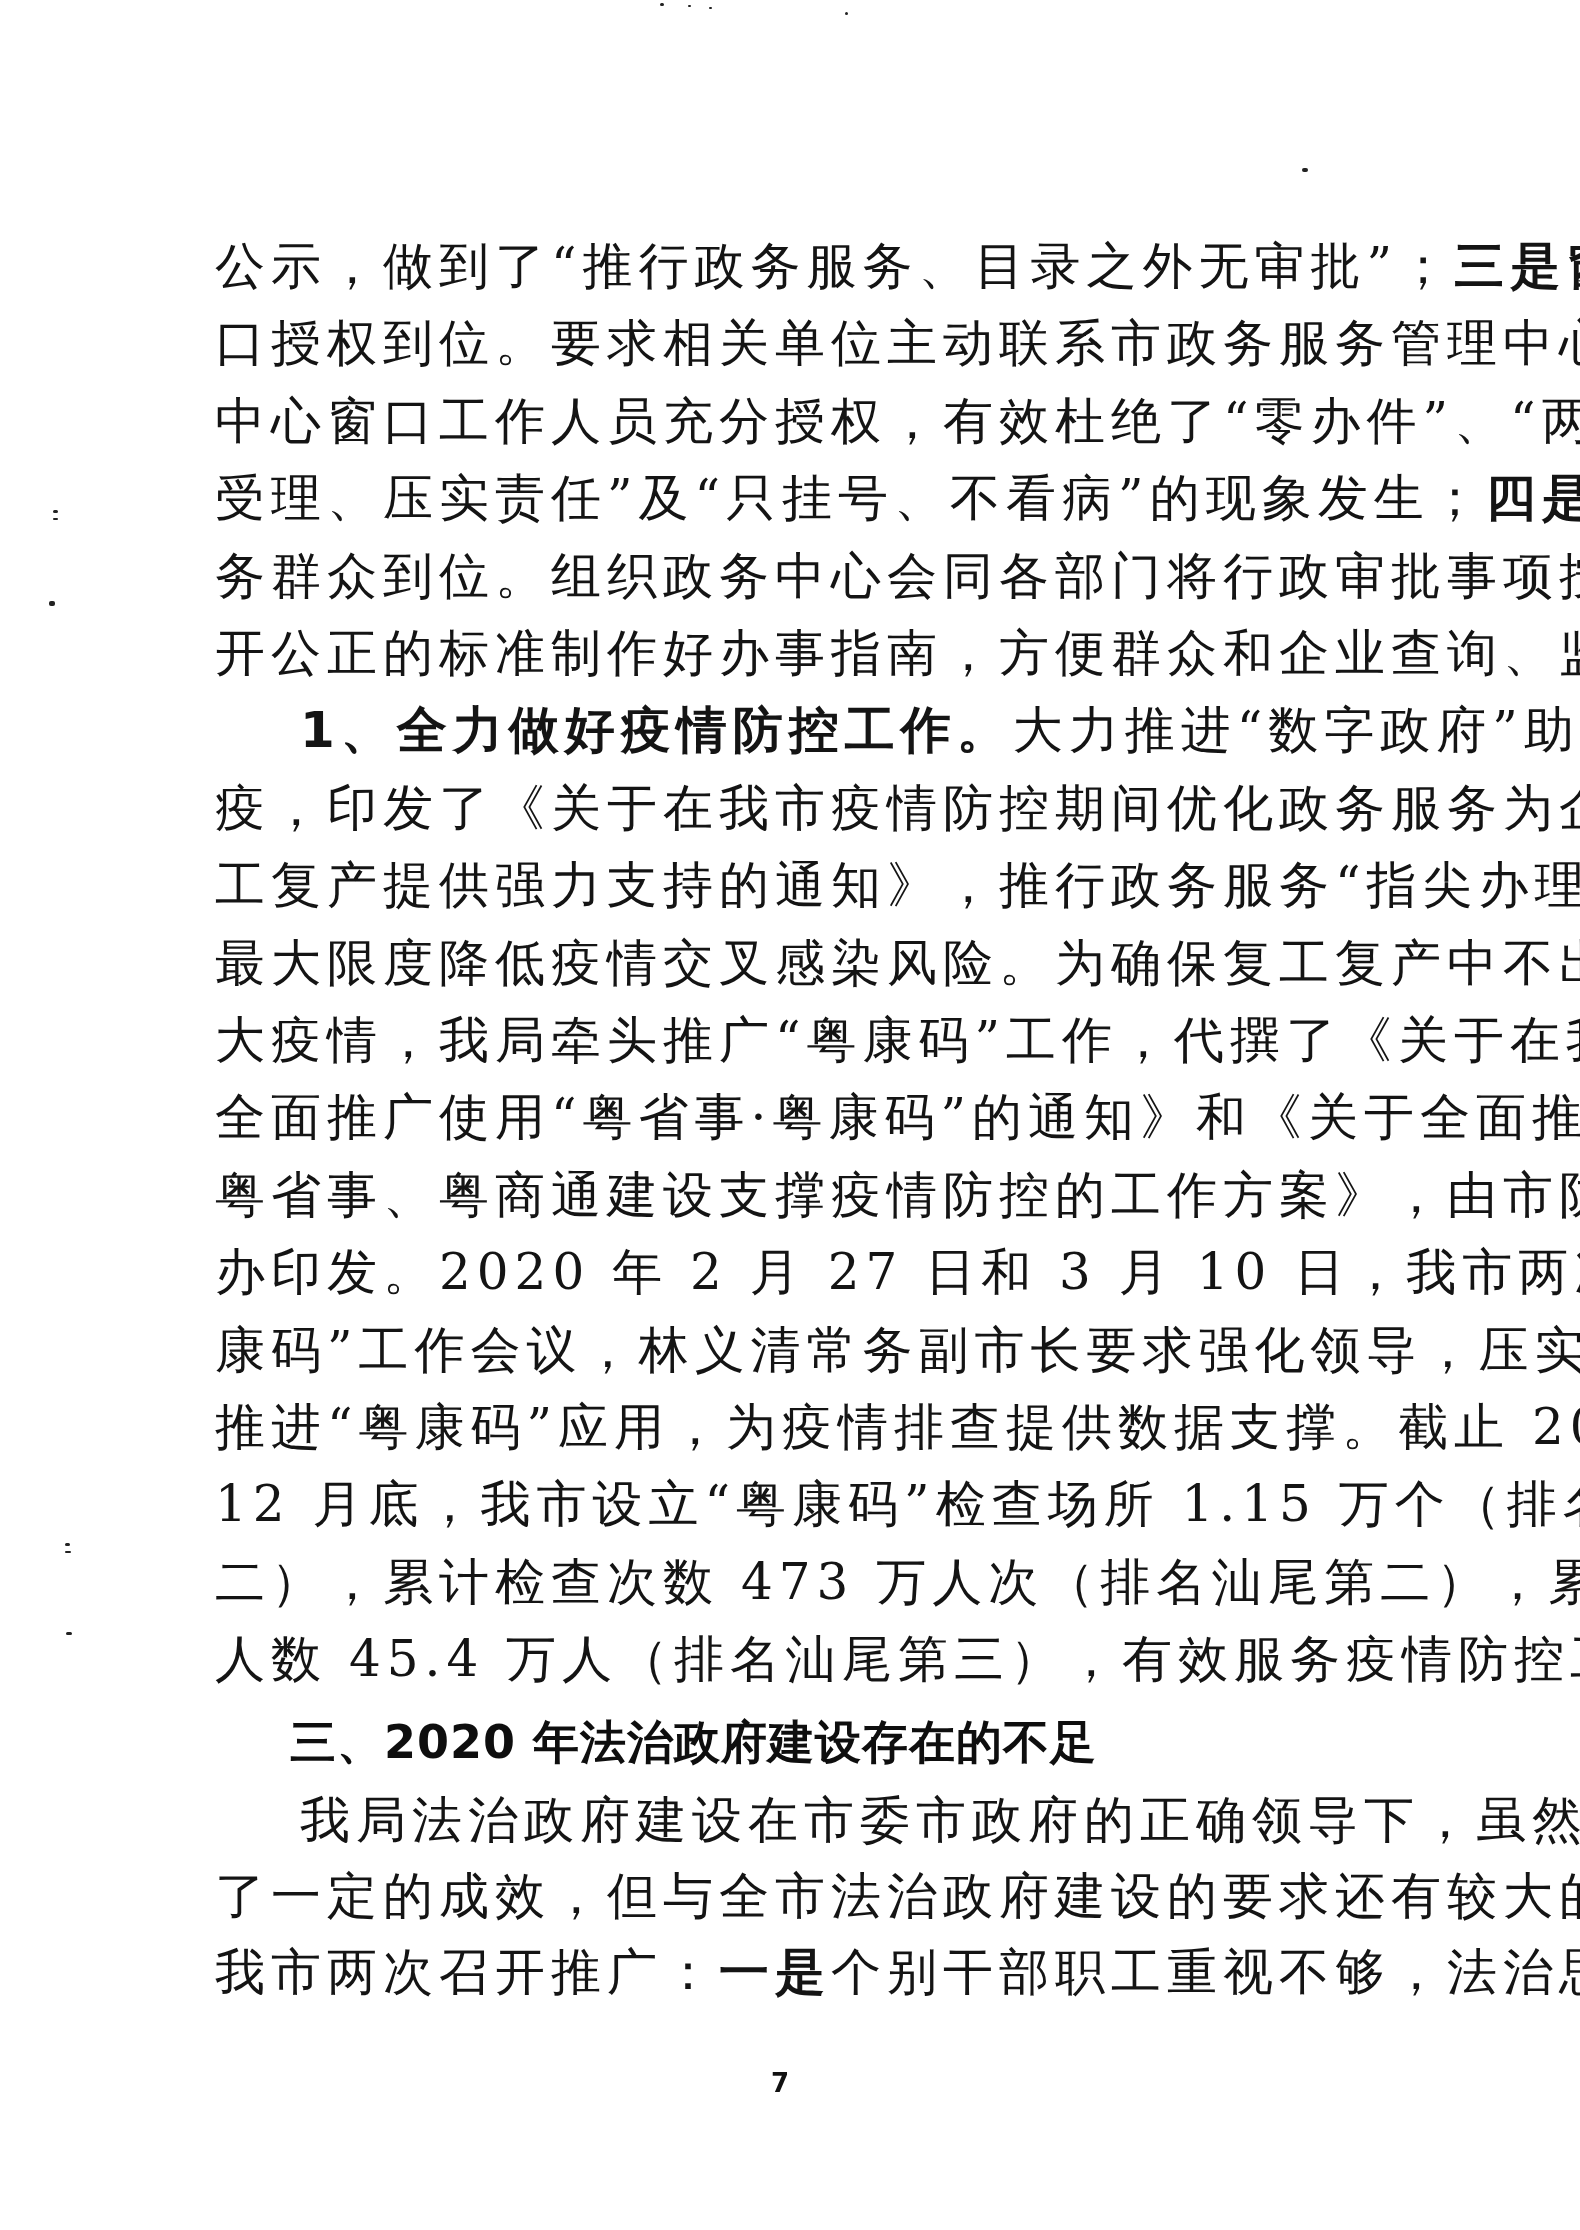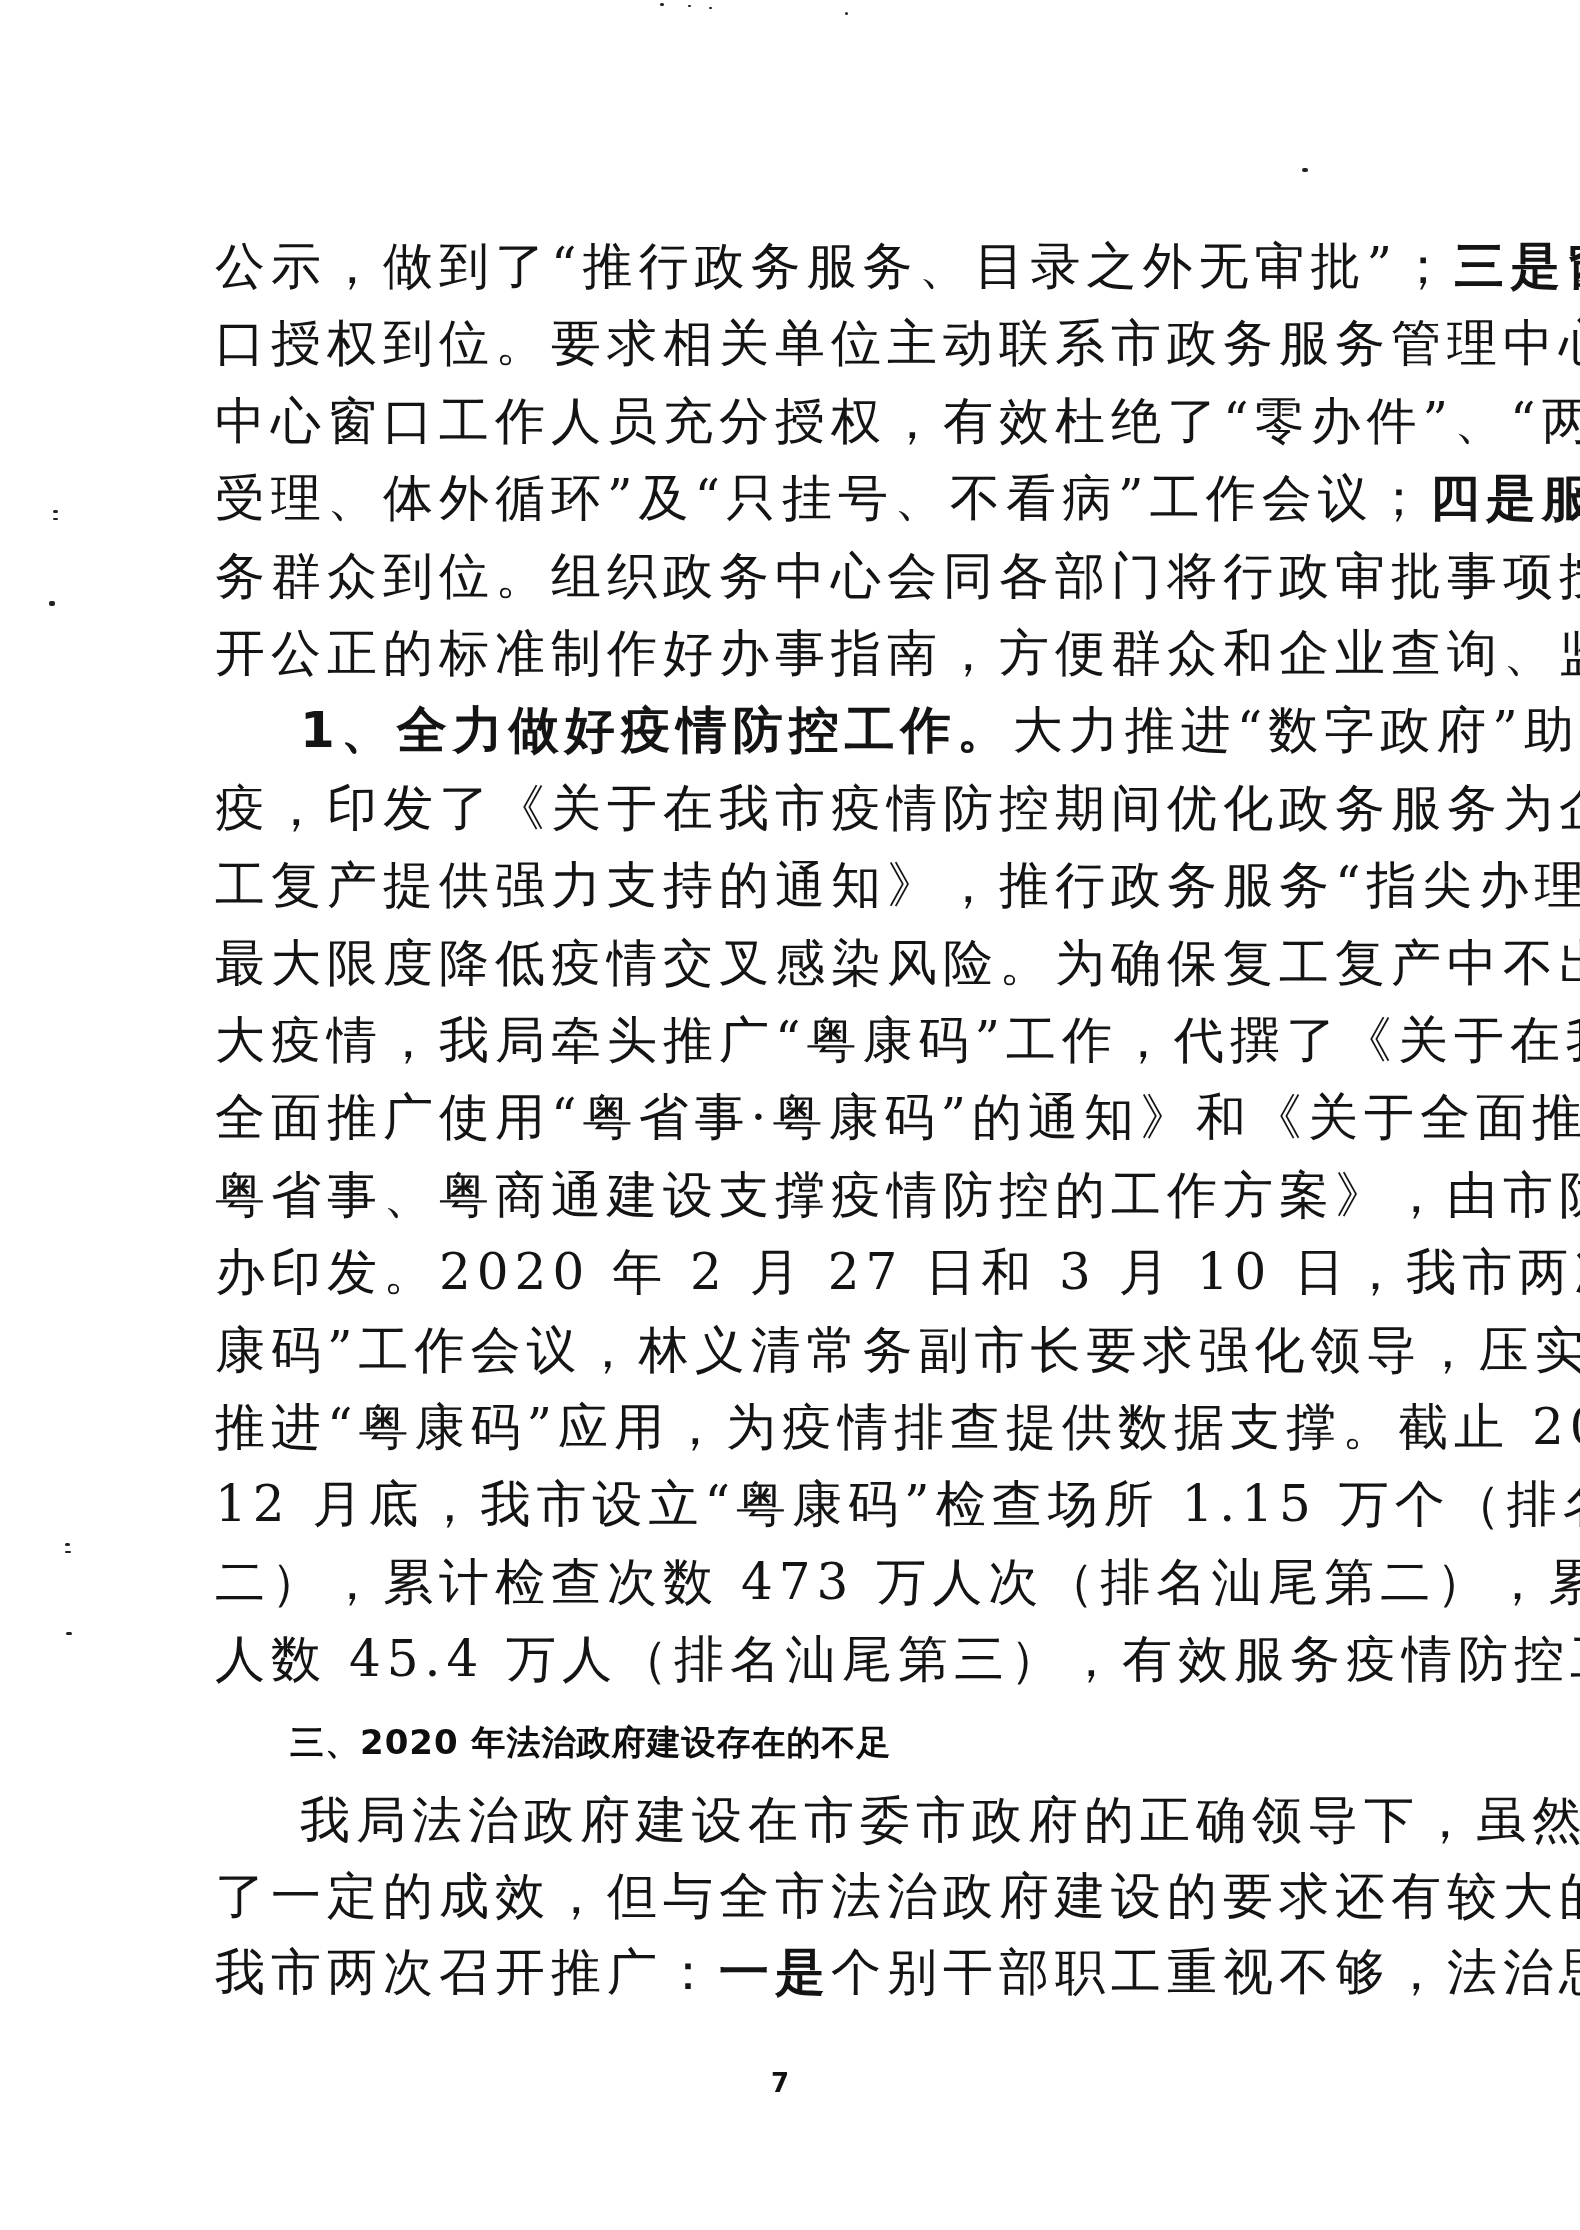--- a/index.html
+++ b/index.html
@@ -45,21 +45,21 @@
     .b {
       font-weight: bold;
       font-family: "DejaVu Sans", "Liberation Sans", sans-serif;
     }
     .heading {
       position: absolute;
       left: 290px;
       height: 60px;
       font-family: "DejaVu Sans", "Liberation Sans", sans-serif;
       font-weight: bold;
-      font-size: 34px;
+      font-size: 46px;
       line-height: 60px;
       white-space: nowrap;
       letter-spacing: 1px;
       color: #0e0e0e;
     }
     .page-number {
       position: absolute;
       left: 771px;
       top: 2068px;
       font-family: "DejaVu Sans", "Liberation Sans", sans-serif;
@@ -88,21 +88,21 @@
   <div class="speck" style="left:53px;top:518px;width:5px;height:2px;"></div>
   <div class="speck" style="left:49px;top:601px;width:6px;height:5px;"></div>
   <div class="speck" style="left:65px;top:1543px;width:5px;height:3px;"></div>
   <div class="speck" style="left:65px;top:1551px;width:6px;height:2px;"></div>
   <div class="speck" style="left:66px;top:1632px;width:6px;height:3px;"></div>
 
   <div id="lines">
       <div class="line" style="top: 236px;"><span>公示，做到了“推行政务服务、目录之外无审批”；</span><span class="b">三是窗</span></div>
       <div class="line" style="top: 313px;"><span>口授权到位。要求相关单位主动联系市政务服务管理中心，对</span></div>
       <div class="line" style="top: 391px;"><span>中心窗口工作人员充分授权，有效杜绝了“零办件”、“两头</span></div>
-      <div class="line" style="top: 468px;"><span>受理、体外循环”及“只挂号、不看病”工作会议；</span><span class="b">四是服</span></div>
+      <div class="line" style="top: 468px;"><span>受理、压实责任”及“只挂号、不看病”的现象发生；</span><span class="b">四是服</span></div>
       <div class="line" style="top: 546px;"><span>务群众到位。组织政务中心会同各部门将行政审批事项按照公</span></div>
       <div class="line last" style="top: 623px;"><span>开公正的标准制作好办事指南，方便群众和企业查询、监督。</span></div>
       <div class="line indent" style="top: 700px;"><span class="b">1、全力做好疫情防控工作。</span><span>大力推进“数字政府”助力抗</span></div>
       <div class="line" style="top: 778px;"><span>疫，印发了《关于在我市疫情防控期间优化政务服务为企业复</span></div>
       <div class="line" style="top: 855px;"><span>工复产提供强力支持的通知》，推行政务服务“指尖办理”，</span></div>
       <div class="line" style="top: 933px;"><span>最大限度降低疫情交叉感染风险。为确保复工复产中不出现重</span></div>
       <div class="line" style="top: 1010px;"><span>大疫情，我局牵头推广“粤康码”工作，代撰了《关于在我市</span></div>
       <div class="line" style="top: 1087px;"><span>全面推广使用“粤省事·粤康码”的通知》和《关于全面推进</span></div>
       <div class="line" style="top: 1165px;"><span>粤省事、粤商通建设支撑疫情防控的工作方案》，由市防疫指</span></div>
       <div class="line" style="top: 1242px;"><span>办印发。2020 年 2 月 27 日和 3 月 10 日，我市两次召开推广“粤</span></div>

